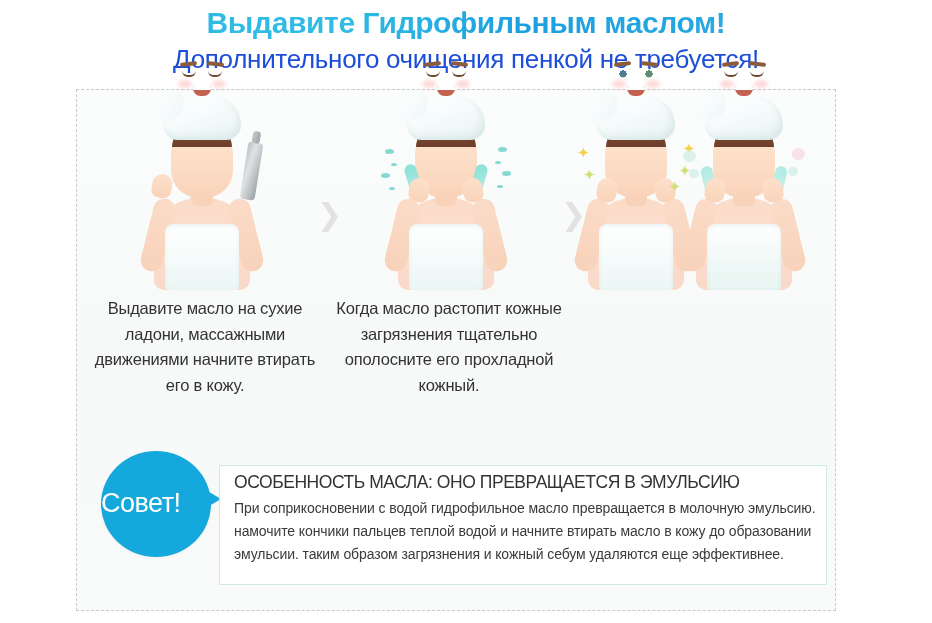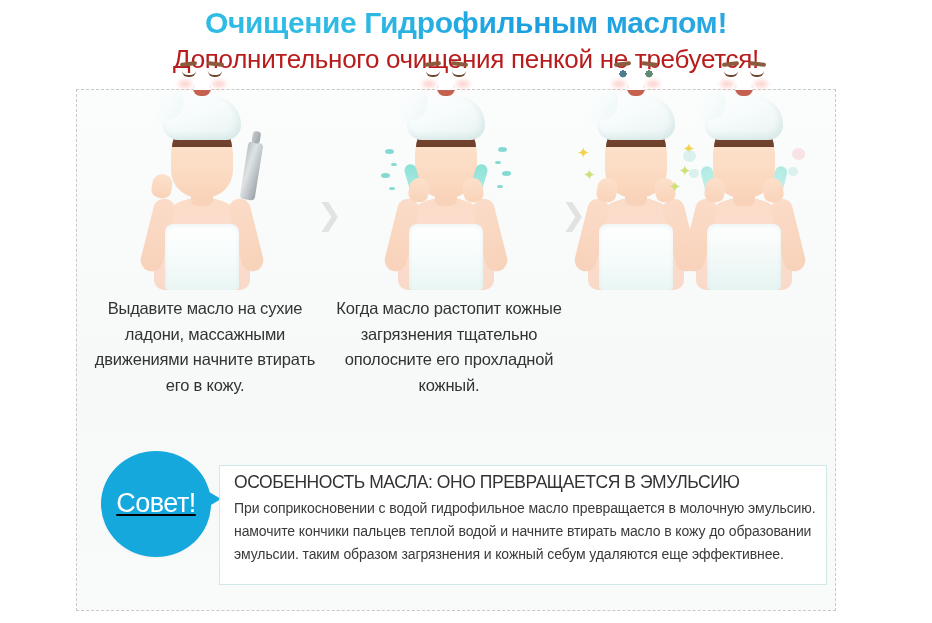--- a/index.html
+++ b/index.html
@@ -16,21 +16,21 @@
   .title-wrap{position:absolute;left:0;top:6px;width:932px;text-align:center;}
   .title-main{
     font-size:30px;font-weight:700;letter-spacing:-0.4px;
     background:linear-gradient(90deg,#2fbbe3 0%,#2fbbe3 28%,#1b9fe0 62%,#2aa9e0 100%);
     -webkit-background-clip:text;background-clip:text;color:transparent;
     -webkit-text-fill-color:transparent;
     display:inline-block;line-height:1.12;
   }
   .title-sub{
     margin-top:5px;
-    font-size:26px;font-weight:400;color:#b91c1c;letter-spacing:-0.3px;
+    font-size:26px;font-weight:400;color:#1d4ed8;letter-spacing:-0.3px;
     line-height:1.15;
     text-align:center;
   }
 
   
   .panel{
     position:absolute;left:76px;top:89px;width:760px;height:522px;
     border:1px dashed #c9c9c9;
     background:linear-gradient(180deg,#fbfcfc 0%,#f7f9f9 55%,#f9fafa 100%);
     box-sizing:border-box;
@@ -171,42 +171,41 @@
     position:absolute;left:14px;top:6px;right:8px;
     font-size:17.5px;color:#333;letter-spacing:-0.45px;white-space:nowrap;
   }
   .tip-body{
     position:absolute;left:14px;top:31px;right:10px;
     font-size:14px;color:#3a3a3a;line-height:1.63;letter-spacing:-0.1px;
   }
   .badge{
     position:absolute;left:24px;top:361px;width:110px;height:106px;
     background:#14a8dd;border-radius:50%;
-    display:flex;align-items:center;justify-content:center;
+    display:flex;align-items:center;
     box-shadow:0 1px 2px rgba(0,0,0,.05);
-    text-decoration:underline;
   }
   .badge-tail{
     position:absolute;left:122px;top:396px;width:0;height:0;
     border-top:13px solid transparent;
     border-bottom:13px solid transparent;
     border-left:22px solid #14a8dd;
   }
   .badge-label{
     color:#ffffff;font-size:27px;font-weight:400;letter-spacing:-0.5px;
     transform:translateY(-1px);
   }
 </style>
 </head>
 <body>
 
 <div id="root">
 
   <div class="title-wrap">
-    <div class="title-main">Очищение Гидрофильным маслом!</div>
+    <div class="title-main">Выдавите Гидрофильным маслом!</div>
     <div class="title-sub">Дополнительного очищения пенкой не требуется!</div>
   </div>
 
   <div class="panel">
 
     <div class="steps">
 
       <div class="step s1">
         <div class="art">
           <div class="girl" style="left:58px;">

